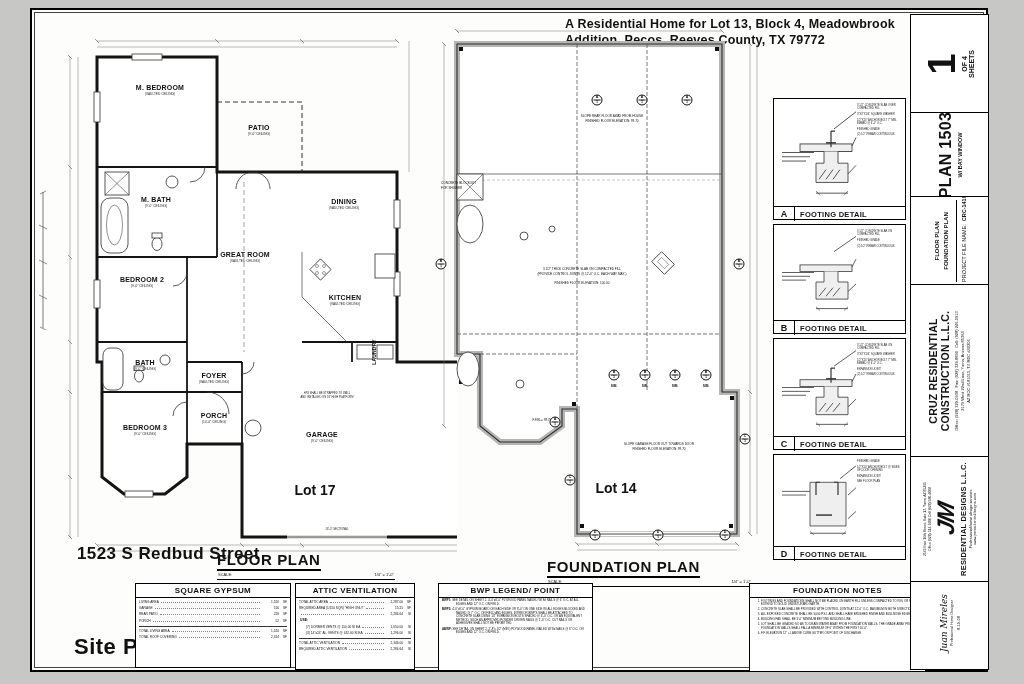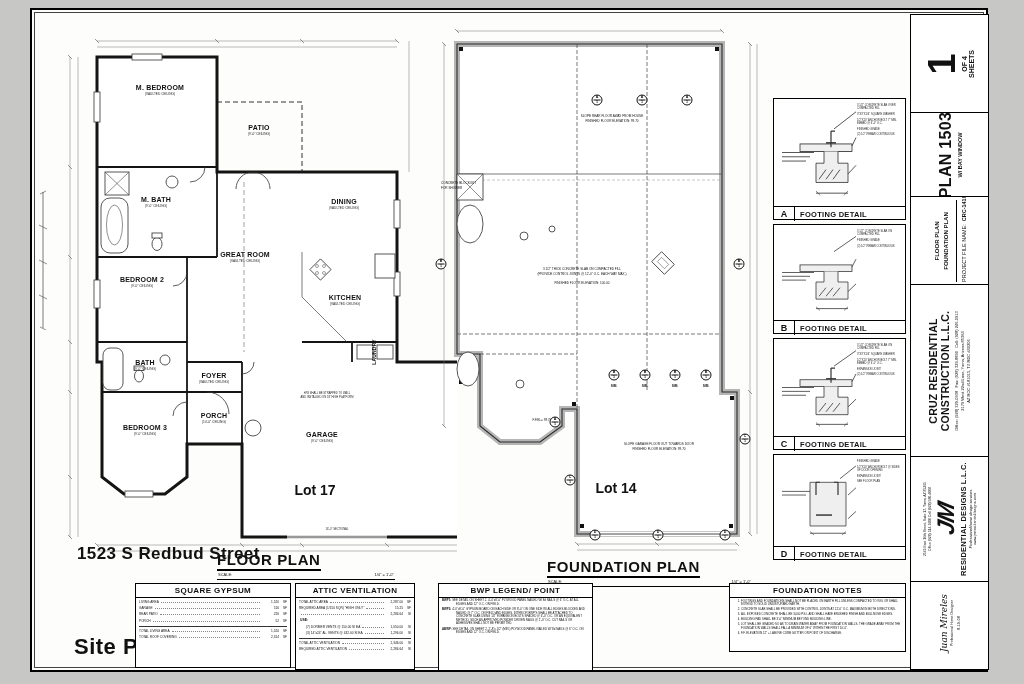--- a/index.html
+++ b/index.html
@@ -92,20 +92,24 @@
   .drtitle{font-size:3.6px;margin-top:1px;}
   .drdate{font-size:4px;margin-top:2px;}
   .ldim{position:absolute;left:4px;top:180px;}
 </style>
 </head>
 <body>
 
 <div class="sheet">
   <div class="sheet-inner"></div>
 
+  <div class="main-title">
+    <div>A Residential Home for Lot 13, Block 4, Meadowbrook</div>
+    <div>Addition, Pecos, Reeves County, TX 79772</div>
+  </div>
 
   <svg class="ldim" width="14" height="140" viewBox="0 0 14 140">
     <line x1="7" y1="2" x2="7" y2="138" stroke="#444" stroke-width="0.7"></line>
     <path d="M4,4 l6,-3 M4,137 l6,3 M3,35 l8,4 M3,70 l8,4 M3,105 l8,4" stroke="#444" stroke-width="0.6" fill="none"></path>
   </svg>
 
   <div class="plan" style="left:25px;top:22px;width:400px;height:522px;">
     <svg width="400" height="522" viewBox="0 0 400 522">
 
       <g stroke="#777" stroke-width="0.5" fill="none">
@@ -632,21 +636,21 @@
   </div>
 
   <div class="tbl" style="left:406px;width:155px;height:88px">
     <div class="ttl">BWP LEGEND/ POINT</div>
     <div class="bwp"><b>BWP1:</b> <span>SEE DETAIL ON SHEET 2. 4'-0"x8'-0" PLYWOOD PANEL NAILED W/ 8d NAILS @ 6" O.C. AT ALL EDGES AND 12" O.C. ON FIELD.</span></div>
     <div class="bwp"><b>BWP2:</b> <span>4'-0"x8'-0" GYPSUM BOARD ON EACH SIDE OR 8'-0" ON ONE SIDE W/ ALL EDGES BLOCKED AND NAILED @ 7" O.C. ON FIELD AND EDGES. INTERIOR BWP'S SHALL BE ATTACHED TO CONCRETE SLAB USING 1/2" EXPANSION BOLTS SPACED @ 6'-0" O.C. OR AN EQUIVALENT METHOD, SUCH AS APPROVED POWDER DRIVEN NAILS @ 1'-0" O.C. CUT NAILS OR ADHESIVES SHALL NOT BE PERMITTED.</span></div>
     <div class="bwp"><b>ABWP:</b> <span>SEE DETAIL ON SHEET 2. 2'-8"x 1/2" (MIN.) PLYWOOD PANEL NAILED W/ 8d NAILS @ 6" O.C. ON EDGES AND 12" O.C. ON FIELD.</span></div>
   </div>
 
 
-  <div class="tbl" style="left:697px;width:177px;height:69px">
+  <div class="tbl" style="left:717px;width:177px;height:89px">
     <div class="ttl">FOUNDATION NOTES</div>
     <ol class="fnol">
       <li>FOOTINGS AND FOUNDATIONS SHALL NOT BE PLACED ON EARTH FILL UNLESS COMPACTED TO 90% OR SHALL EXTEND TO SOLID UNDISTURBED EARTH.</li>
       <li>CONCRETE SLAB SHALL BE PROVIDED WITH CONTROL JOINTS AT 12'-0" O.C. MAXIMUM IN BOTH DIRECTIONS.</li>
       <li>ALL EXPOSED CONCRETE SHALL BE 3,000 P.S.I. AND SHALL HAVE BRUSHED FINISH AND BULLNOSE EDGES.</li>
       <li>BUILDING PAD SHALL BE 3'-0" MINIMUM BEYOND BUILDING LINE.</li>
       <li>LOT SHALL BE GRADED SO AS TO DRAIN WATER AWAY FROM FOUNDATION WALLS. THE GRADE AWAY FROM THE FOUNDATION WALLS SHALL FALL A MINIMUM OF 6" WITHIN THE FIRST 10'-0".</li>
       <li>F.F. ELEVATION 12" +/- ABOVE CURB GUTTER OR POINT OF DISCHARGE.</li>
     </ol>
   </div>

